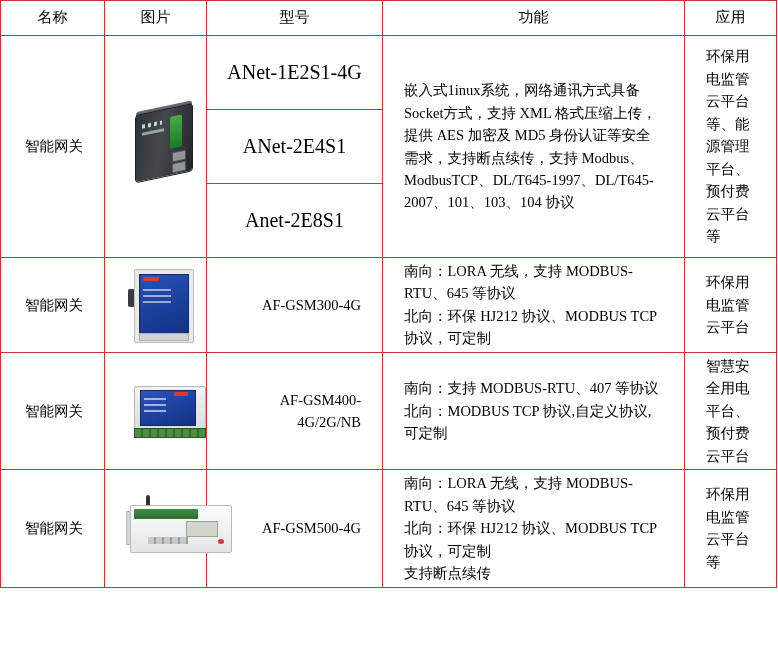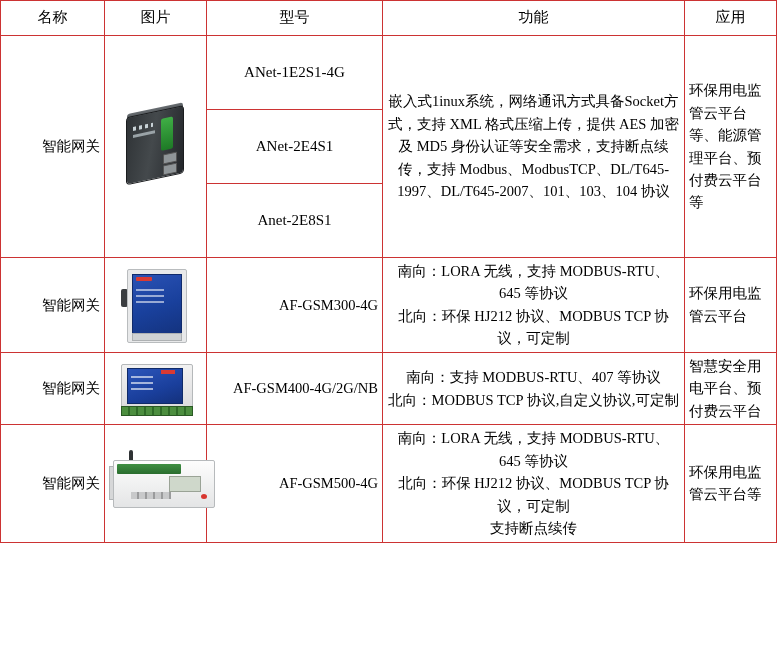--- a/index.html
+++ b/index.html
@@ -14,56 +14,56 @@
     overflow: hidden;
   }
   .spec-table {
     border-collapse: collapse;
     width: 776px;
     margin: 0;
     table-layout: fixed;
   }
   .spec-table td, .spec-table th {
     border: 1px solid #cc3333;
-    padding: 2px 4px;
+    padding: 2px 21px;
     vertical-align: middle;
     font-size: 14.5px;
     color: #000000;
     line-height: 1.55;
   }
   .col-name { width: 104px; }
   .col-pic  { width: 102px; }
   .col-model{ width: 176px; }
   .col-func { width: 302px; }
   .col-app  { width: 92px; }
 
   .hdr td {
     text-align: center;
     font-weight: normal;
     height: 30px;
     font-size: 15px;
   }
   .cell-center { text-align: right; }
-  .func-cell { text-align: center; padding: 4px 5px; }
+  .func-cell { text-align: left; padding: 4px 5px; }
   .app-cell { text-align: left; padding: 4px 5px; }
   .name-cell { text-align: right; padding-left: 4px; }
 
   .model-sub {
     border: none;
     border-collapse: collapse;
     width: 100%;
     height: 100%;
     table-layout: fixed;
   }
   .model-sub td {
     border: none;
     border-bottom: 1px solid #cc3333;
     text-align: center;
     height: 73px;
-    font-size: 15px;
+    font-size: 20px;
     padding: 0;
   }
   .model-sub tr:last-child td { border-bottom: none; }
   .nopad { padding: 0 !important; }
 
   
   .pic-wrap {
     display: flex;
     align-items: center;
     justify-content: center;

